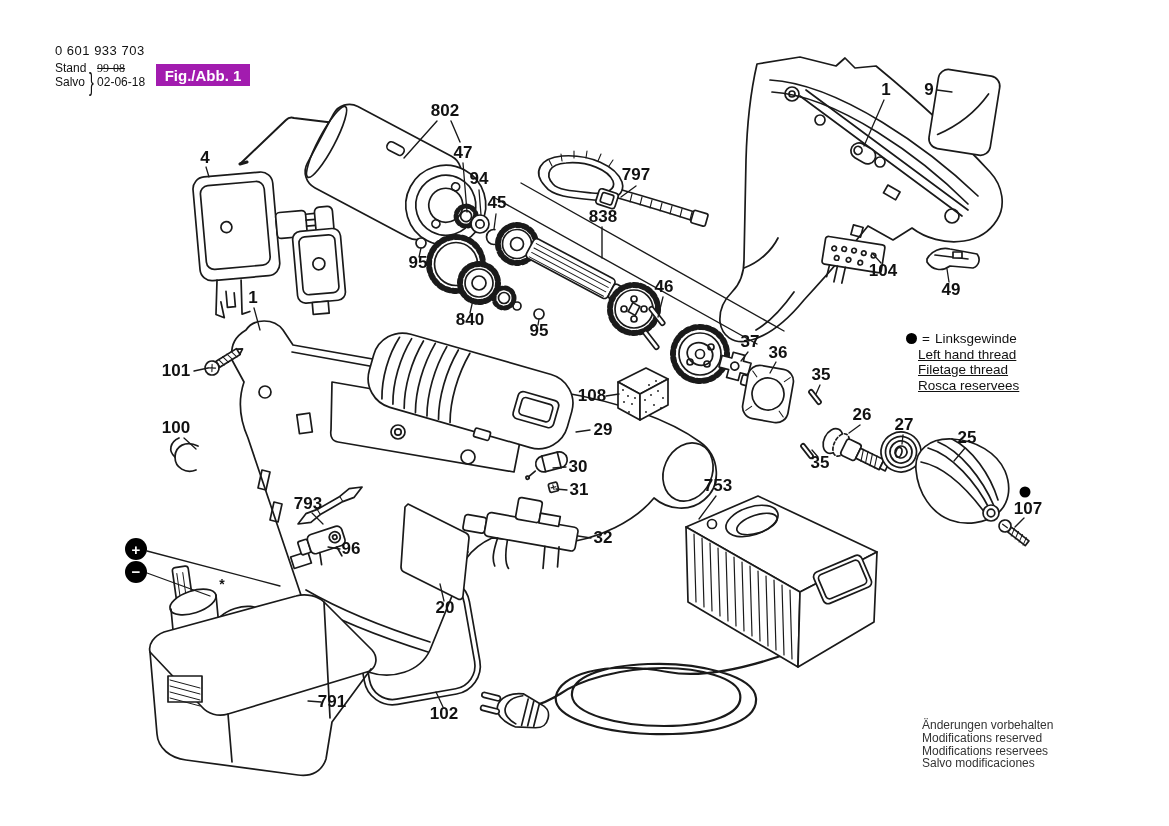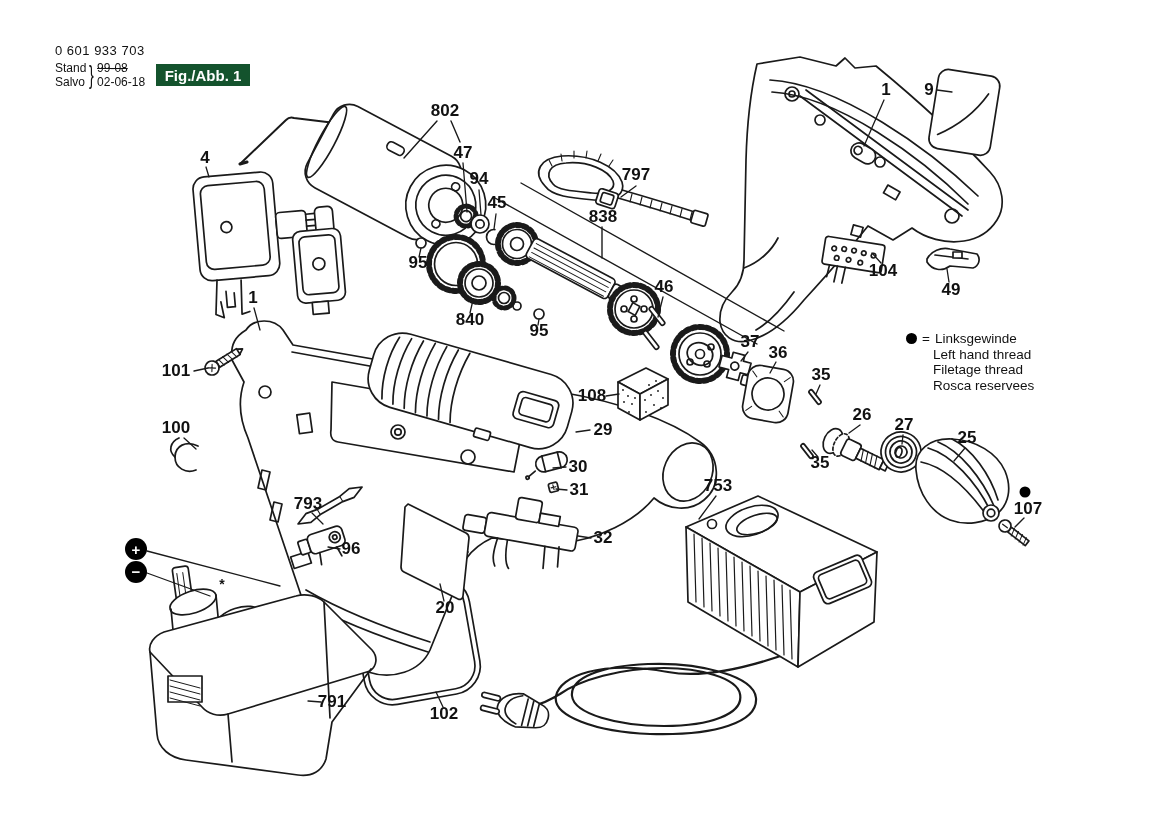--- a/index.html
+++ b/index.html
@@ -5,31 +5,31 @@
   html,body{margin:0;padding:0;background:#ffffff;}
   #page{position:relative;width:1138px;height:826px;background:#fff;overflow:hidden;
         font-family:"Liberation Sans", sans-serif;color:#111;}
   #diagram{position:absolute;left:0;top:0;}
   .callout{font:bold 17px "Liberation Sans",sans-serif;fill:#111;text-anchor:middle;}
   .marker-glyph{font:bold 15px "Liberation Sans",sans-serif;fill:#fff;text-anchor:middle;}
   .cellmark{font:bold 14px "Liberation Sans",sans-serif;fill:#111;text-anchor:middle;}
   
   .hdr{position:absolute;left:55px;top:44px;font-size:13px;line-height:14px;}
   .partnum{letter-spacing:0.5px;}
-  .standissue{display:flex;align-items:center;margin-top:3px;font-size:12px;}
+  .standissue{display:flex;align-items:flex-end;margin-top:3px;font-size:12px;}
   .si-col{display:flex;flex-direction:column;line-height:14px;}
   .brace{font-size:26px;font-weight:400;transform:scaleX(.55);margin:0 1px;}
-  .old-date{text-decoration:line-through;}
-  .figbox{position:absolute;left:156px;top:64px;width:94px;height:22px;background:#14532d;color:#fff;
+  .old-date{text-decoration:line-through;font-family:Liberation Serif, serif;}
+  .figbox{position:absolute;left:156px;top:64px;width:94px;height:22px;background:#a21caf;color:#fff;
           font-weight:bold;font-size:15px;display:flex;align-items:center;justify-content:center;}
   
   .legend{position:absolute;left:906px;top:331px;font-size:13.5px;line-height:15.5px;}
   .legend-row1{display:flex;align-items:center;gap:5px;}
   .legend-dot{width:11px;height:11px;border-radius:50%;background:#000;display:inline-block;}
-  .legend-rest{margin-left:27px;}
+  .legend-rest{margin-left:12px;text-decoration:underline;}
   
   .notes{position:absolute;left:922px;top:719px;font-size:12px;line-height:12.8px;color:#333;}
 </style>
 </head>
 <body>
 
 <div id="page">
 
   <div class="hdr">
     <div class="partnum">0 601 933 703</div>
@@ -51,20 +51,26 @@
     <div class="legend-row1">
       <span class="legend-dot"></span>
       <span>=</span>
       <span>Linksgewinde</span>
     </div>
     <div class="legend-rest">Left hand thread</div>
     <div class="legend-rest">Filetage thread</div>
     <div class="legend-rest">Rosca reservees</div>
   </div>
 
+  <div class="notes">
+    <div>Änderungen vorbehalten</div>
+    <div>Modifications reserved</div>
+    <div>Modifications reservees</div>
+    <div>Salvo modificaciones</div>
+  </div>
 
   <svg id="diagram" width="1169" height="826" viewBox="0 0 1169 826">
 
     <g stroke="#1a1a1a" fill="none" stroke-width="1.7" stroke-linejoin="round" stroke-linecap="round">
 
       <g>
         <g transform="translate(352,596) rotate(-10)">
           <rect x="0" y="0" width="112" height="112" rx="26" stroke-width="7"></rect>
           <rect x="0" y="0" width="112" height="112" rx="26" stroke="#fff" stroke-width="3.6"></rect>
         </g>

